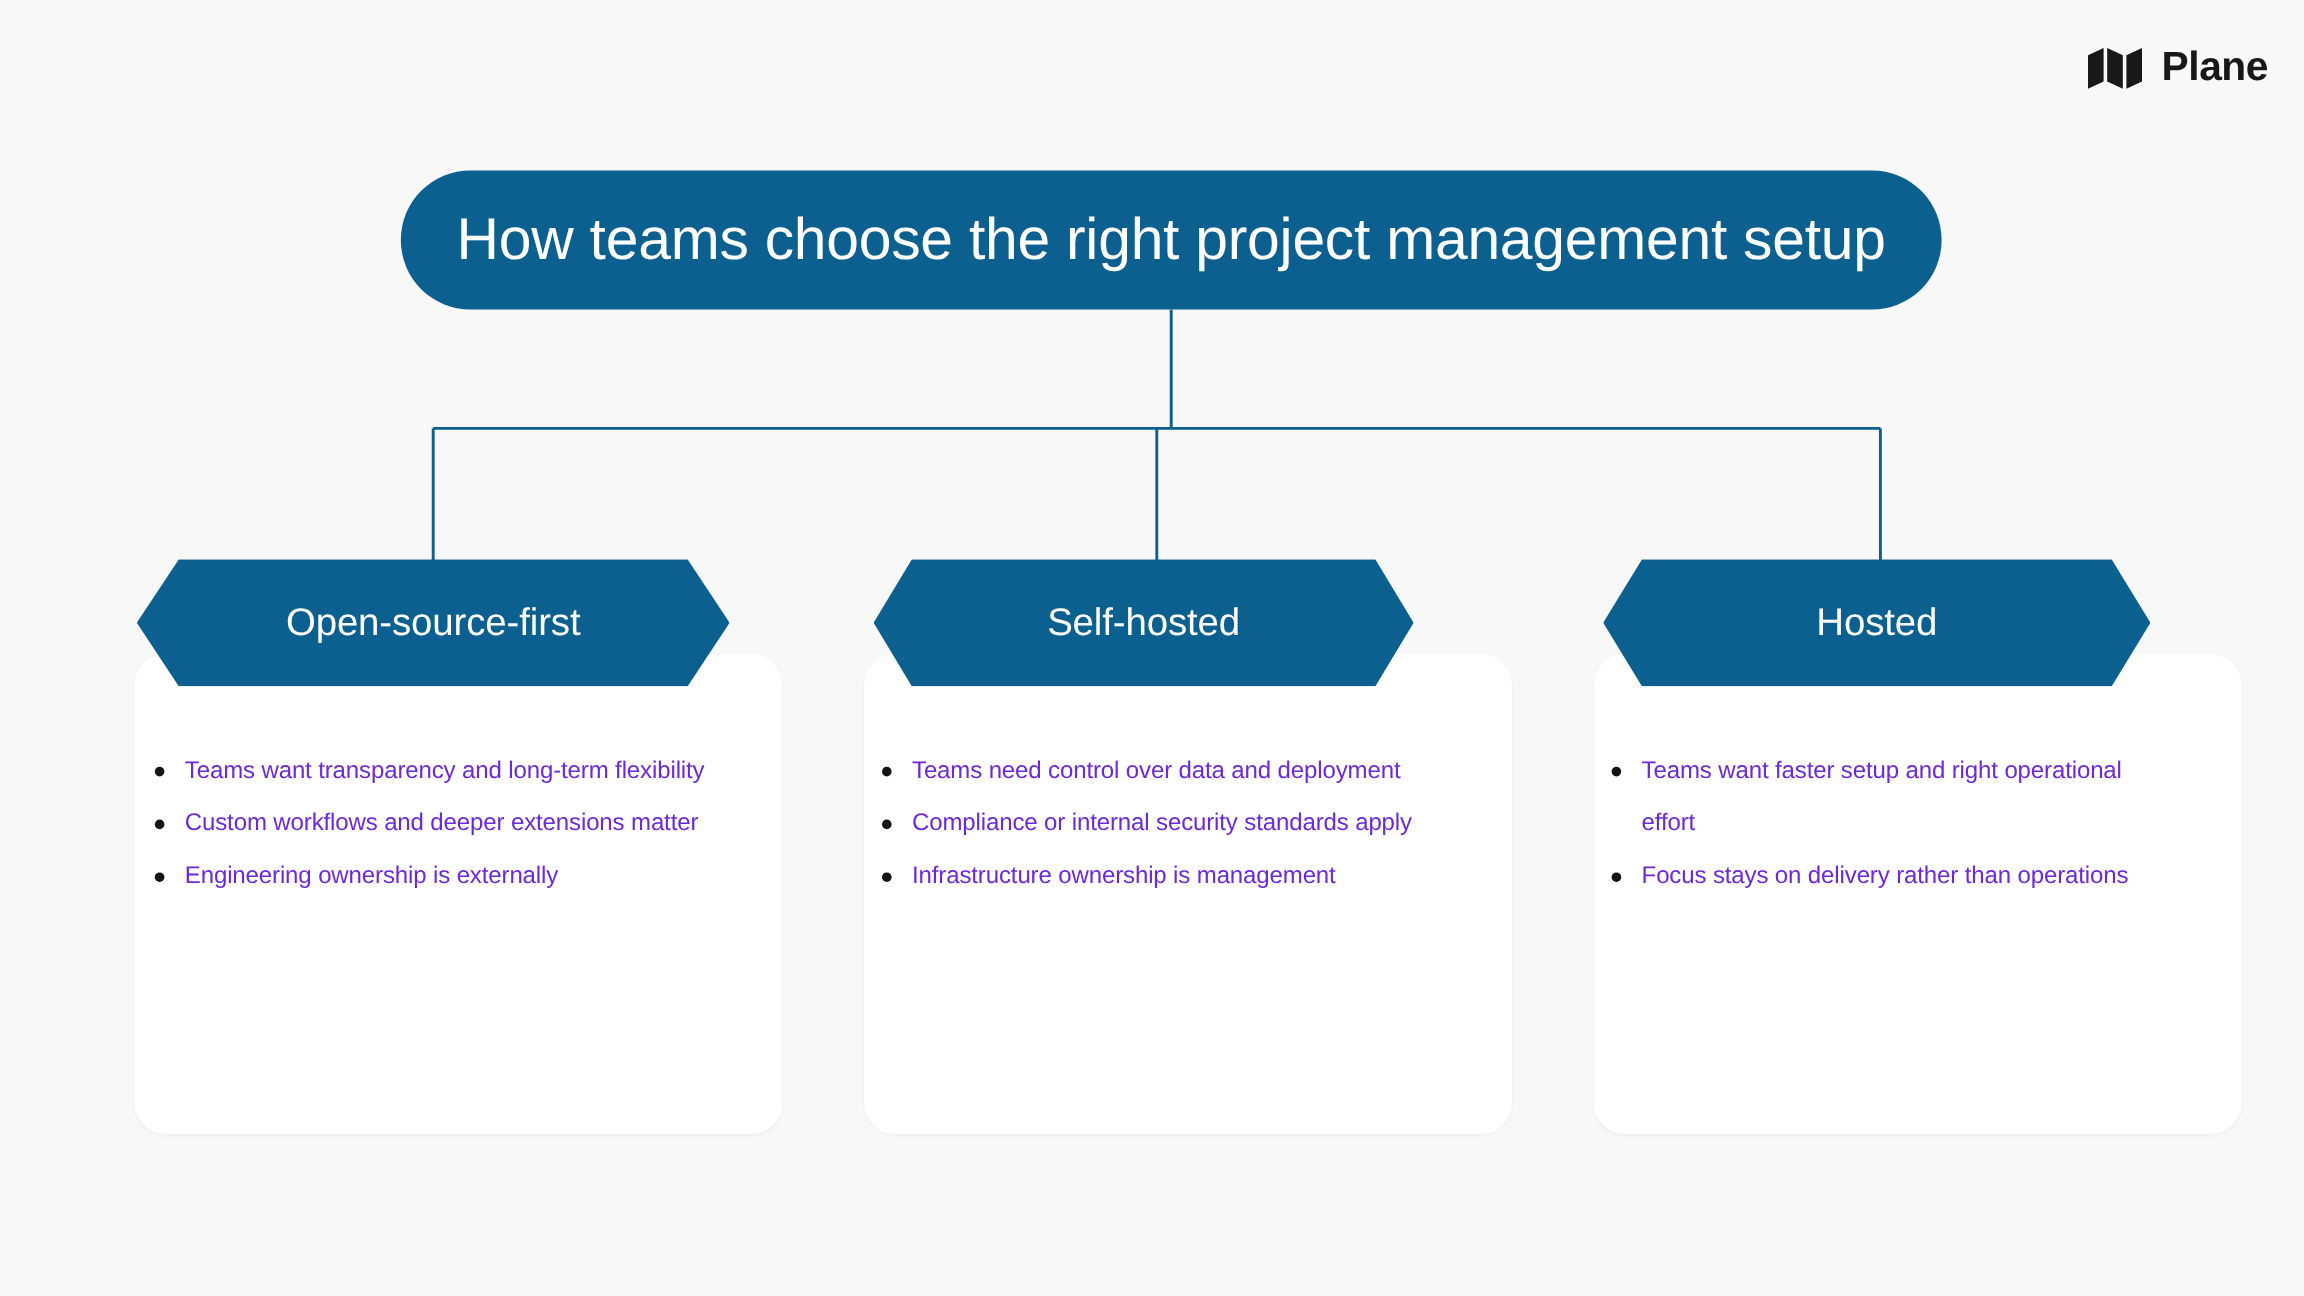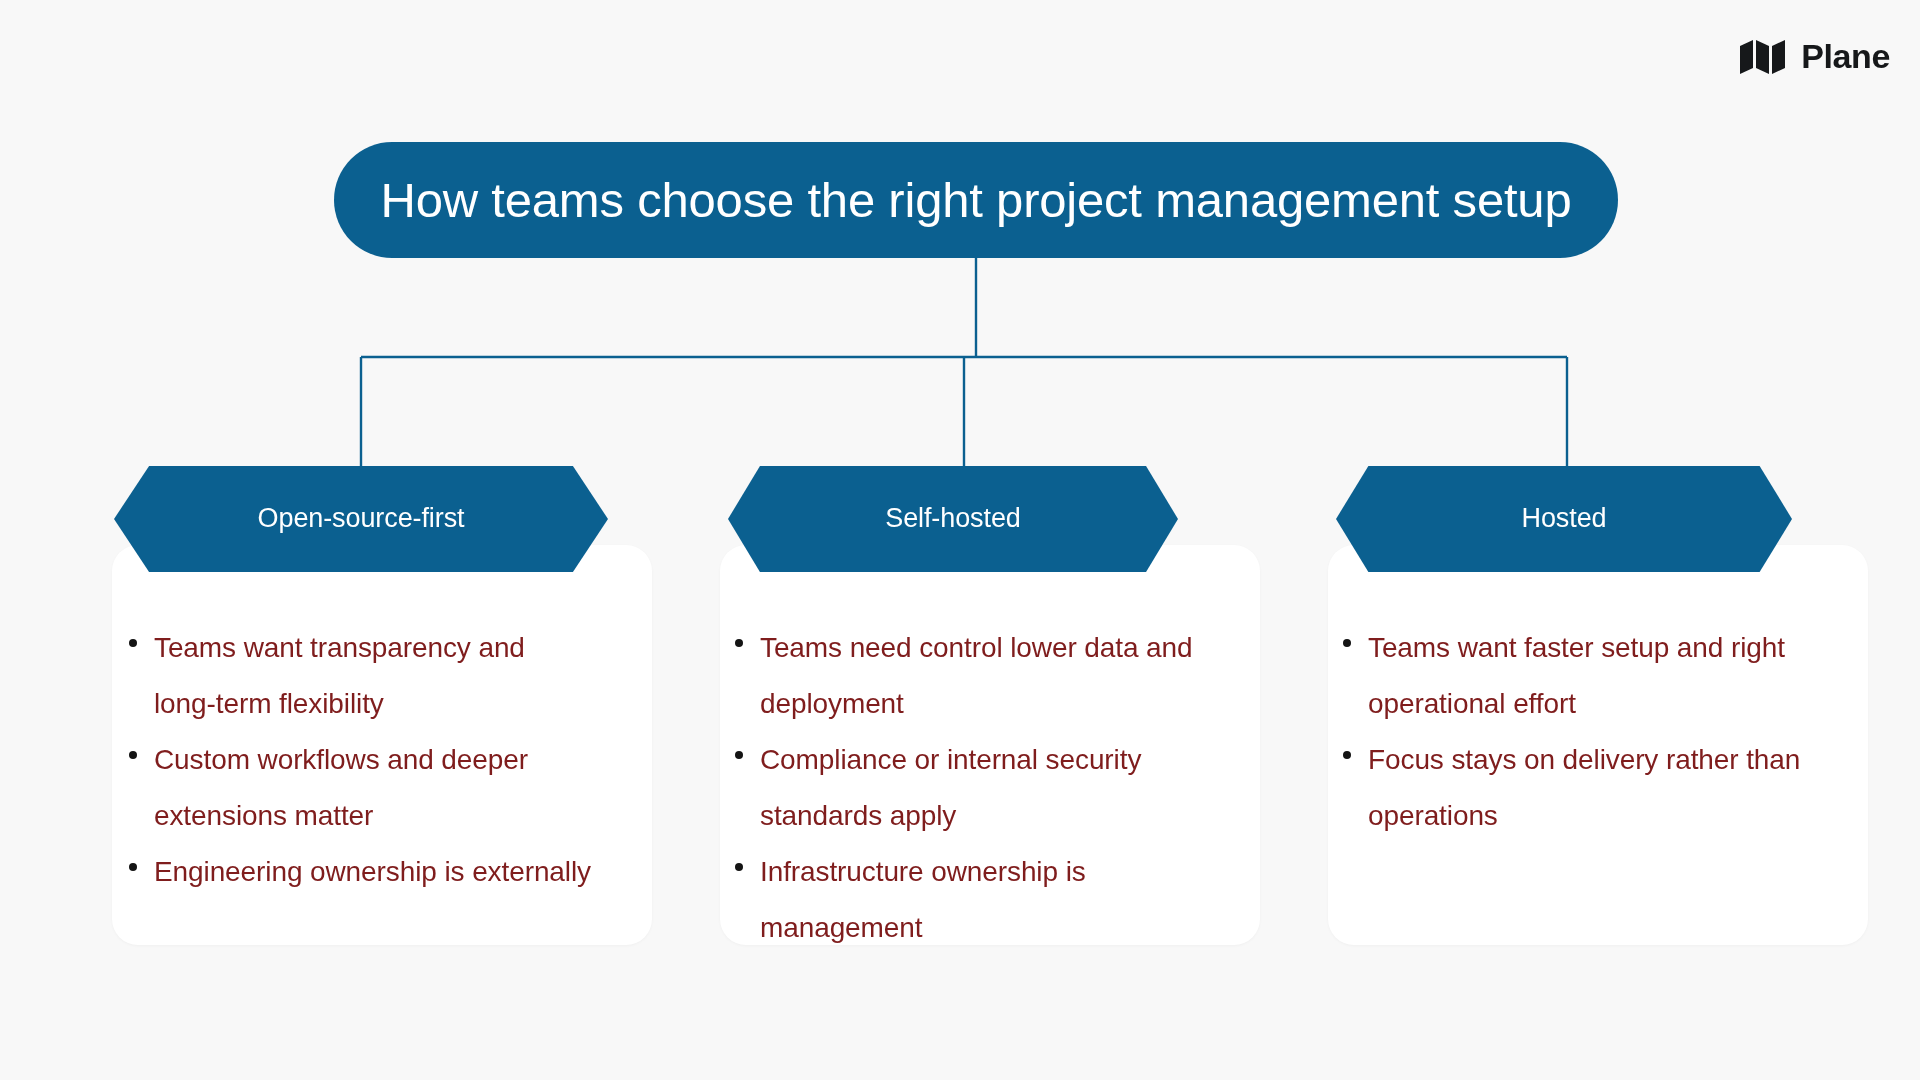--- a/index.html
+++ b/index.html
@@ -125,21 +125,21 @@
     clip-path: polygon(0% 50%, 7.1% 0%, 92.9% 0%, 100% 50%, 92.9% 100%, 7.1% 100%);
     display: flex;
     align-items: center;
     justify-content: center;
   }
   .branch.b2 .hex { left: 32px; width: 450px; }
   .branch.b3 .hex { left: 32px; width: 456px; }
 
   .hex-label {
     color: #ffffff;
-    font-size: 27px;
+    font-size: 32px;
     font-weight: 400;
     letter-spacing: -0.1px;
     line-height: 1;
     text-align: center;
     white-space: nowrap;
     position: relative;
     top: -1px;
   }
 
   .bullets {
@@ -147,23 +147,23 @@
     left: 0;
     top: 154px;
     width: 540px;
     margin: 0;
     padding: 0 34px 0 66px;
     box-sizing: border-box;
     list-style: none;
   }
   .bullets li {
     position: relative;
-    color: #7f1d1d;
-    font-size: 28px;
-    line-height: 56px;
+    color: #6d28d9;
+    font-size: 20px;
+    line-height: 44px;
     letter-spacing: -0.1px;
     margin: 0 0 0 0;
     padding-left: 0;
   }
   .bullets li::before {
     content: "";
     position: absolute;
     left: -25px;
     top: 19px;
     width: 8px;
@@ -218,21 +218,21 @@
         <li>Engineering ownership is externally</li>
       </ul>
     </div>
 
     <div class="branch b2">
       <div class="card"></div>
       <div class="hex">
         <span class="hex-label">Self-hosted</span>
       </div>
       <ul class="bullets">
-        <li>Teams need control lower data and deployment</li>
+        <li>Teams need control over data and deployment</li>
         <li>Compliance or internal security standards apply</li>
         <li>Infrastructure ownership is management</li>
       </ul>
     </div>
 
     <div class="branch b3">
       <div class="card"></div>
       <div class="hex">
         <span class="hex-label">Hosted</span>
       </div>

